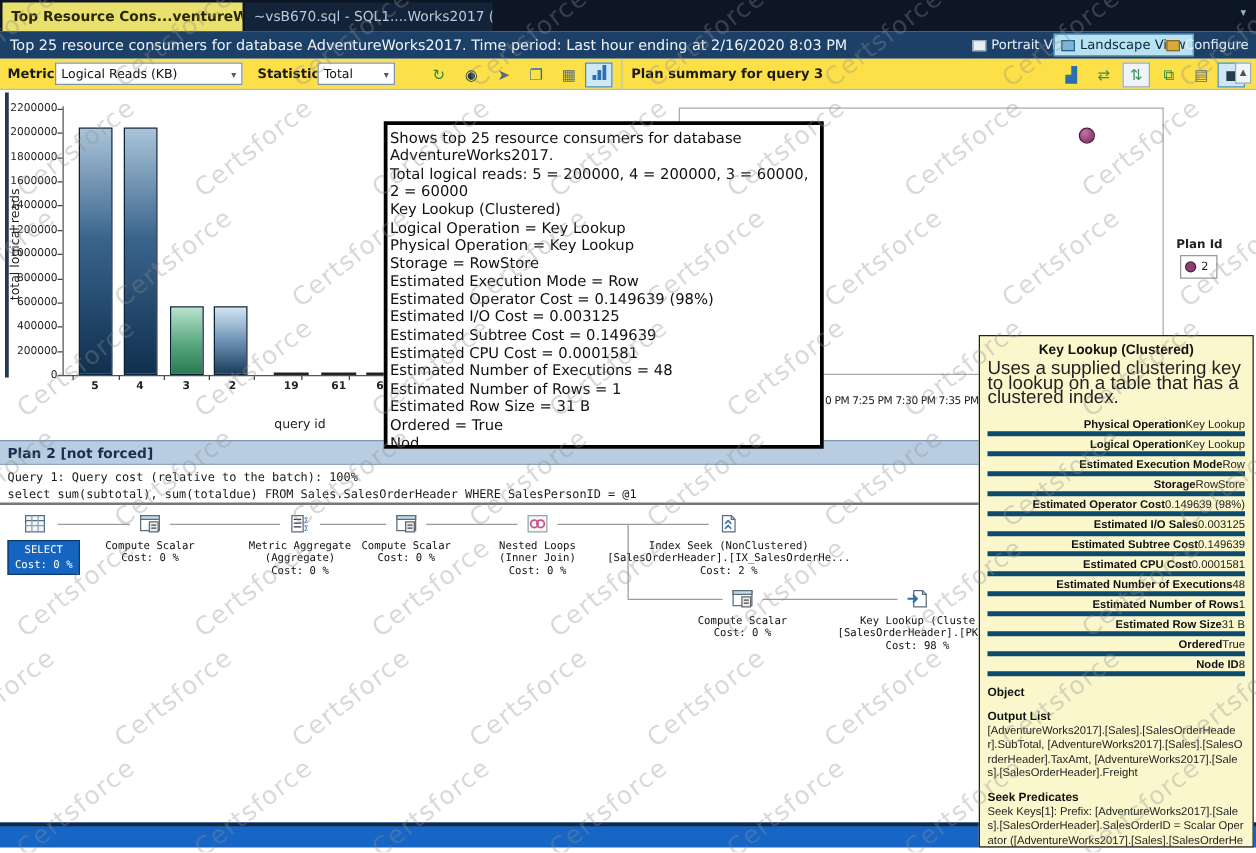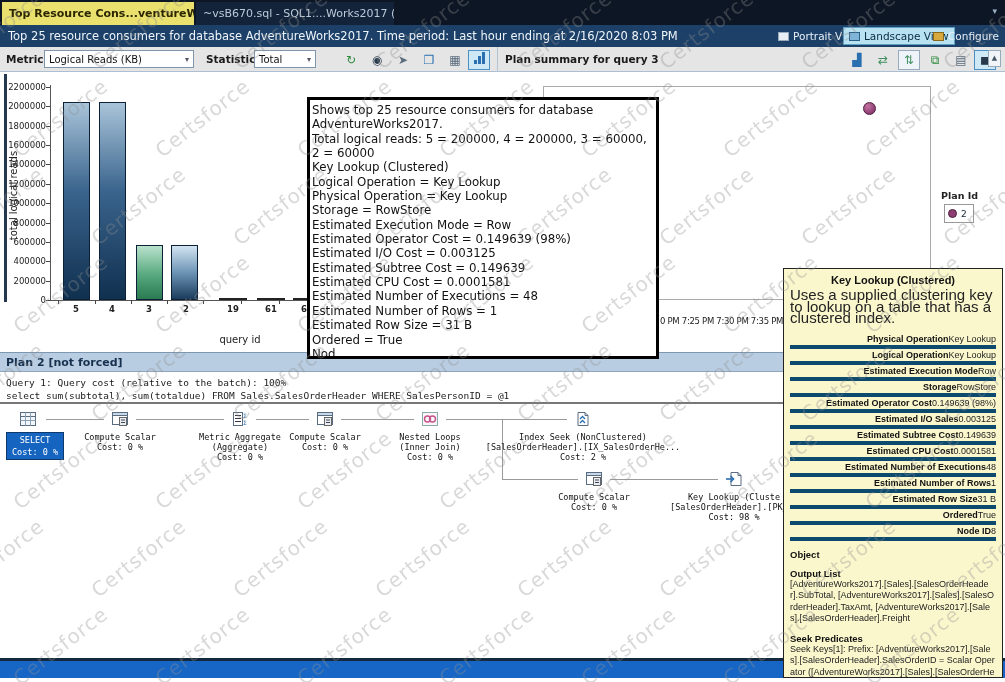--- a/index.html
+++ b/index.html
@@ -21,21 +21,21 @@
   .header-title{position:absolute;left:8px;top:0;line-height:22px;font-size:11.5px;color:#eef4fa;white-space:nowrap;}
   .hbtn{position:absolute;top:2px;height:18px;display:flex;align-items:center;gap:4px;border:none;
         background:transparent;color:#e8f0f8;font-size:10.5px;font-family:inherit;padding:0 5px;cursor:pointer;}
   .hbtn.active{background:#b8e2f2;border:1px solid #5c9fc0;color:#0a2a40;}
   .hicon{display:inline-block;width:11px;height:9px;}
   .hicon.portrait{background:#e8eef4;border:1px solid #9ab;}
   .hicon.landscape{background:#7fb4d8;border:1px solid #2a5f86;}
   .hicon.configure{background:#d8a93c;border:1px solid #8a6a1a;}
 
   
-  .toolbar{position:absolute;left:0;top:47px;width:1005px;height:25px;background:#e5e5e5;border-bottom:1px solid #aebfd2;padding-left:20px;}
+  .toolbar{position:absolute;left:0;top:47px;width:1005px;height:25px;background:#fde047;border-bottom:1px solid #aebfd2;padding-left:20px;}
   .tb-label{position:absolute;top:6px;font-size:10.5px;color:#1a1a1a;font-weight:bold;}
   .tb-select{position:absolute;top:3px;height:18px;background:#fff;border:1px solid #7f95ac;
              font-size:10px;color:#111;display:flex;align-items:center;justify-content:space-between;
              padding:0 4px;cursor:pointer;}
   .tb-select .caret{color:#556;font-size:8px;margin-left:4px;}
   .tbtn{position:absolute;top:3px;width:22px;height:20px;border:1px solid transparent;background:transparent;
         font-size:12px;line-height:18px;text-align:center;padding:0;cursor:pointer;font-family:inherit;}
   .tbtn.active{background:#cfe8f5;border:1px solid #4a90c4;}
   .g-green{color:#2e8b3d;} .g-dark{color:#28394c;} .g-blue{color:#2a6fb0;} .g-gray{color:#5a6b7c;} .g-multi{color:#3f8f5f;}
   .minibars{display:inline-flex;align-items:flex-end;gap:1px;height:12px;}

